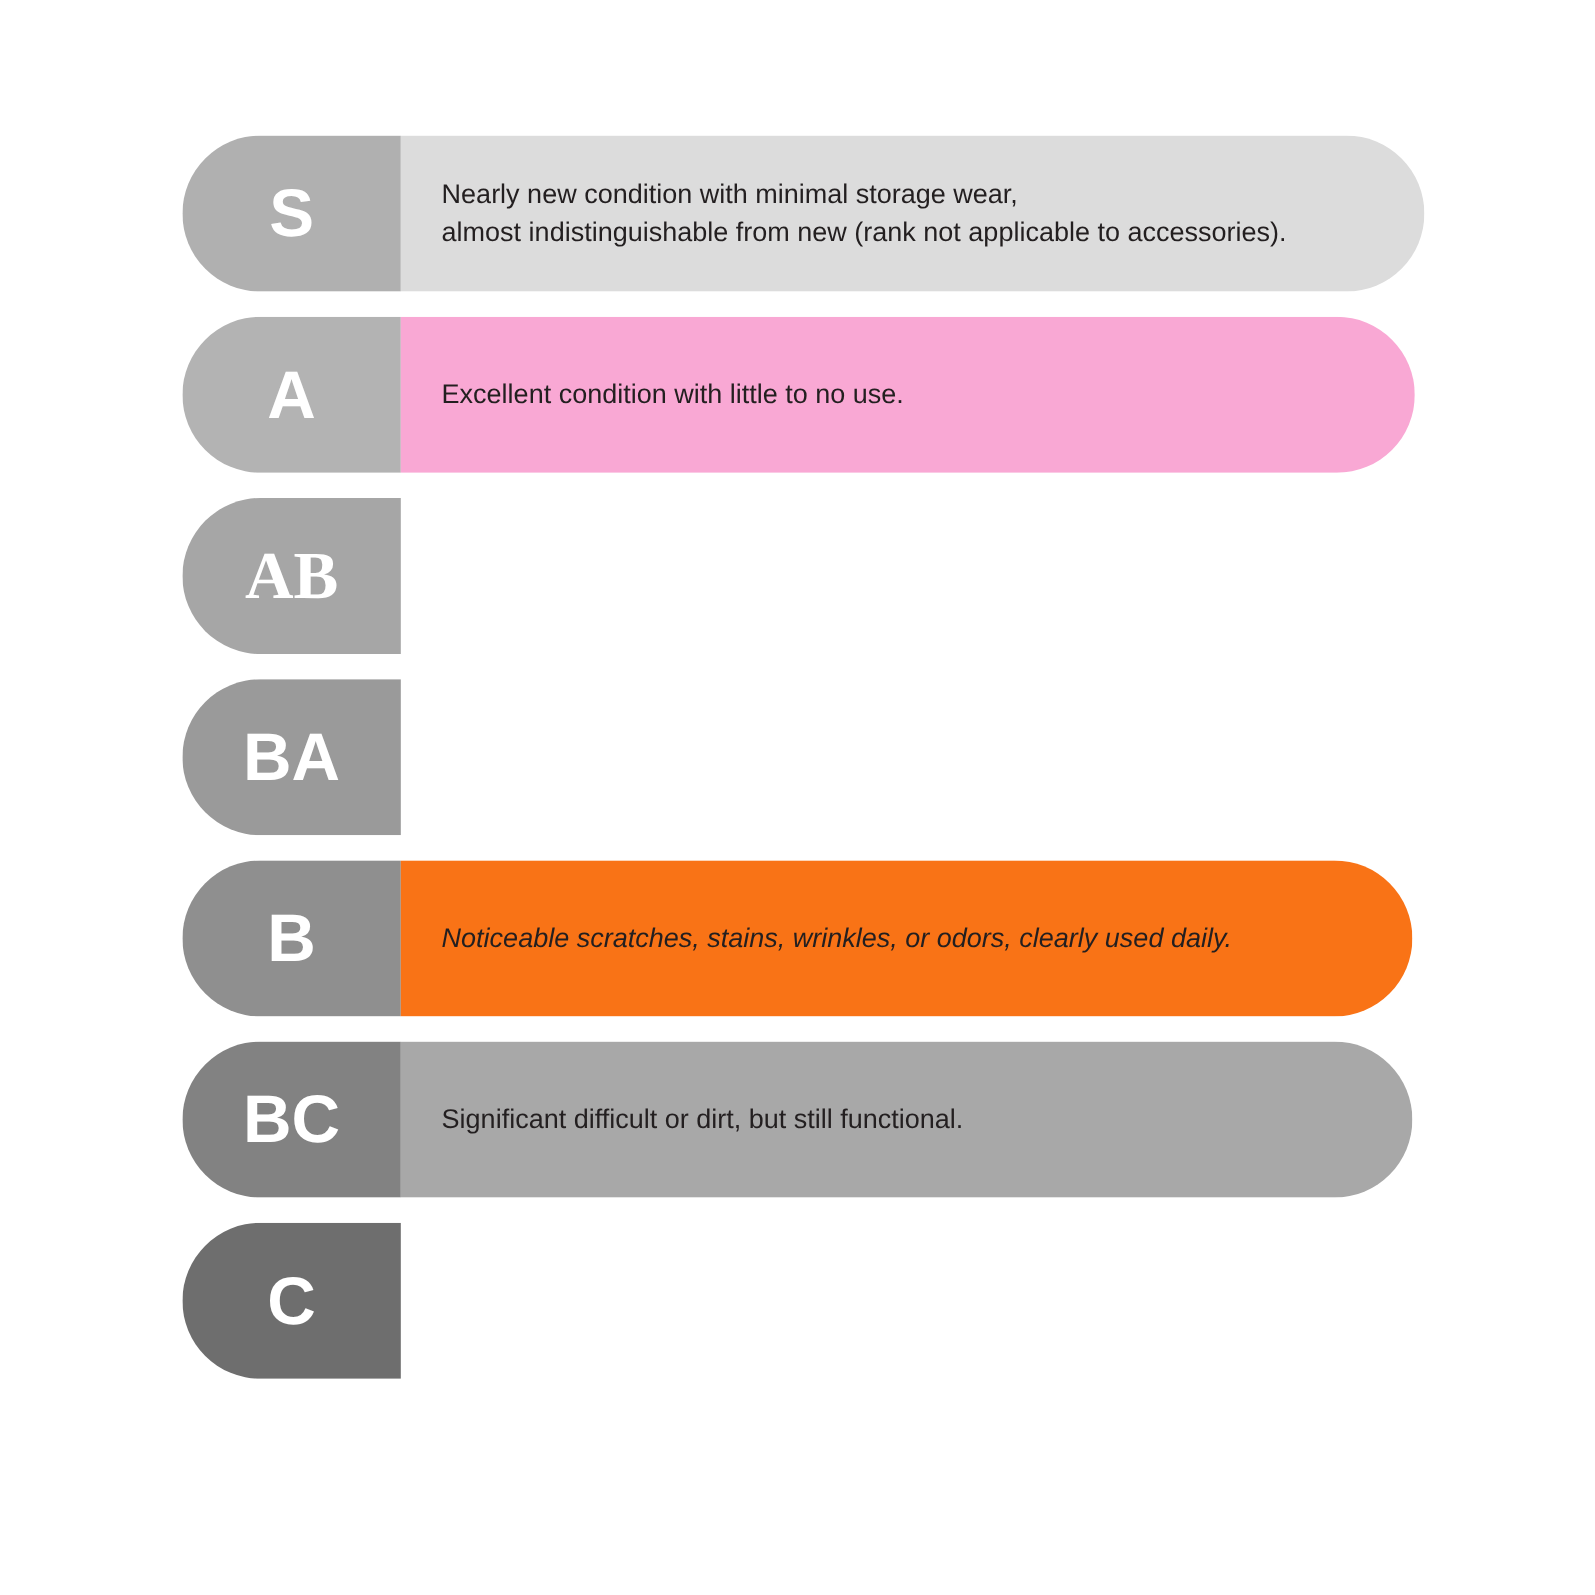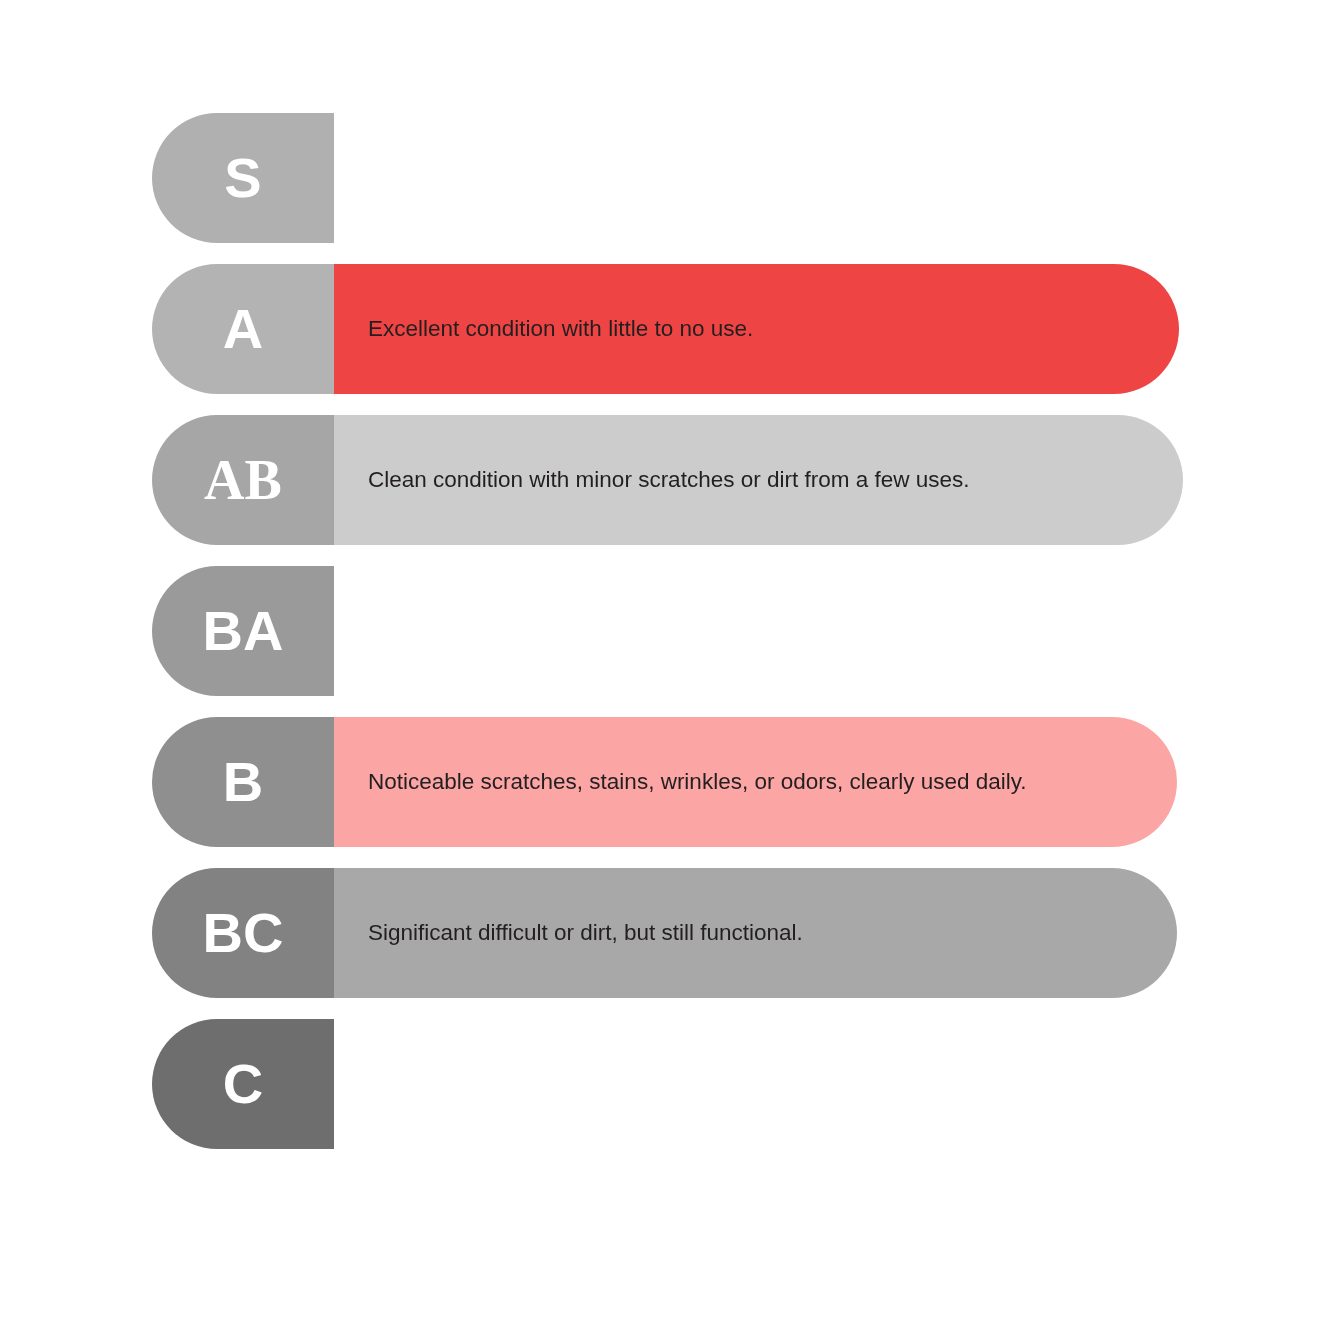--- a/index.html
+++ b/index.html
@@ -60,39 +60,40 @@
   .w-5 { width: 1025px; }
   .w-6 { width: 1025px; }
 </style>
 </head>
 <body>
 
 <div class="chart">
 
   <div class="rank-row w-0">
     <div class="rank-badge" style="background: rgb(176, 176, 176);">S</div>
+    <div class="rank-desc" style="background: rgb(220, 220, 220);">Nearly new condition with minimal storage wear,
+almost indistinguishable from new (rank not applicable to accessories).</div>
   </div>
 
   <div class="rank-row w-1">
     <div class="rank-badge" style="background: rgb(179, 179, 179);">A</div>
-    <div class="rank-desc" style="background: #ef4444;">Excellent condition with little to no use.</div>
+    <div class="rank-desc" style="background: #f9a8d4;">Excellent condition with little to no use.</div>
   </div>
 
   <div class="rank-row w-2">
     <div class="rank-badge" style="background: rgb(166, 166, 166); font-family: Liberation Serif, serif;">AB</div>
-    <div class="rank-desc" style="background: rgb(204, 204, 204);">Clean condition with minor scratches or dirt from a few uses.</div>
   </div>
 
   <div class="rank-row w-3">
     <div class="rank-badge" style="background: rgb(154, 154, 154); text-align: center;">BA</div>
   </div>
 
   <div class="rank-row w-4">
     <div class="rank-badge" style="background: rgb(143, 143, 143);">B</div>
-    <div class="rank-desc" style="background: #fca5a5;">Noticeable scratches, stains, wrinkles, or odors, clearly used daily.</div>
+    <div class="rank-desc" style="background: #f97316; font-style: italic;">Noticeable scratches, stains, wrinkles, or odors, clearly used daily.</div>
   </div>
 
   <div class="rank-row w-5">
     <div class="rank-badge" style="background: rgb(130, 130, 130);">BC</div>
     <div class="rank-desc" style="background: rgb(168, 168, 168);">Significant difficult or dirt, but still functional.</div>
   </div>
 
   <div class="rank-row w-6">
     <div class="rank-badge" style="background: rgb(110, 110, 110);">C</div>
   </div>

